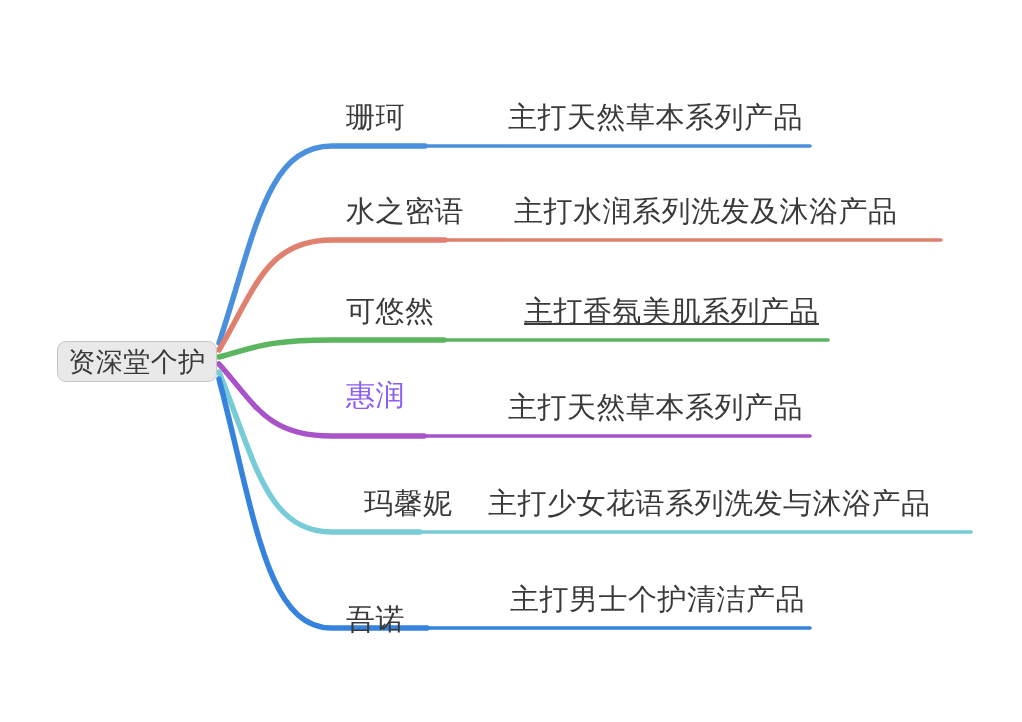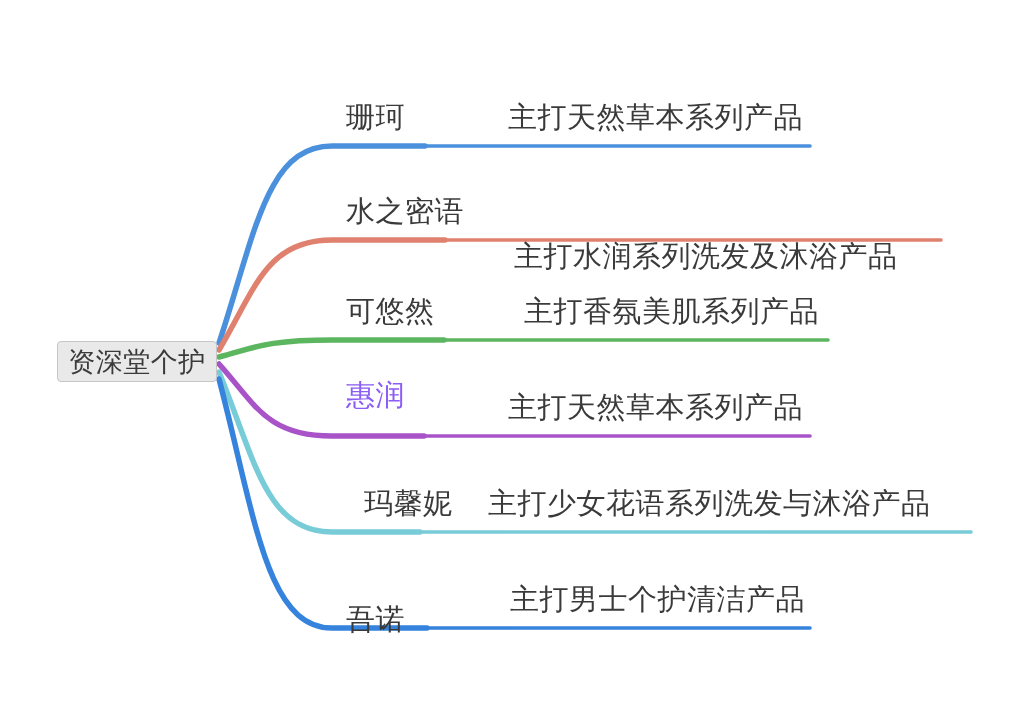--- a/index.html
+++ b/index.html
@@ -27,21 +27,21 @@
   }
   .root-node {
     position: absolute;
     left: 57px;
     top: 341px;
     width: 160px;
     height: 41px;
     box-sizing: border-box;
     background: #e9e9e9;
     border: 1px solid #c6c6c6;
-    border-radius: 4px;
+    border-radius: 9px;
     display: flex;
     align-items: center;
     justify-content: center;
     font-size: 27px;
     color: #3a3a3a;
     z-index: 3;
     cursor: default;
     letter-spacing: 0.5px;
   }
   .topic, .note {
@@ -79,26 +79,26 @@
   </div>
 
   <div id="branches">
   <div class="branch">
     <div class="topic" style="left: 346px; top: 102px; color: rgb(58, 58, 58);">珊珂</div>
     <div class="note" style="left: 508px; top: 102px; color: rgb(58, 58, 58);">主打天然草本系列产品</div>
   </div>
 
   <div class="branch">
     <div class="topic" style="left: 346px; top: 196px; color: rgb(58, 58, 58);">水之密语</div>
-    <div class="note" style="left: 514px; top: 196px; color: rgb(58, 58, 58); margin-top: 45px;">主打水润系列洗发及沐浴产品</div>
+    <div class="note" style="left: 514px; top: 196px; color: rgb(58, 58, 58);">主打水润系列洗发及沐浴产品</div>
   </div>
 
   <div class="branch">
     <div class="topic" style="left: 346px; top: 296px; color: rgb(58, 58, 58); text-align: center;">可悠然</div>
-    <div class="note" style="left: 524px; top: 296px; color: rgb(58, 58, 58);">主打香氛美肌系列产品</div>
+    <div class="note" style="left: 524px; top: 296px; color: rgb(58, 58, 58); text-decoration: underline;">主打香氛美肌系列产品</div>
   </div>
 
   <div class="branch">
     <div class="topic" style="left: 346px; top: 380px; color: #8b5cf6;">惠润</div>
     <div class="note" style="left: 508px; top: 392px; color: rgb(58, 58, 58);">主打天然草本系列产品</div>
   </div>
 
   <div class="branch">
     <div class="topic" style="left: 364px; top: 488px; color: rgb(58, 58, 58);">玛馨妮</div>
     <div class="note" style="left: 488px; top: 488px; color: rgb(58, 58, 58); text-align: center;">主打少女花语系列洗发与沐浴产品</div>

